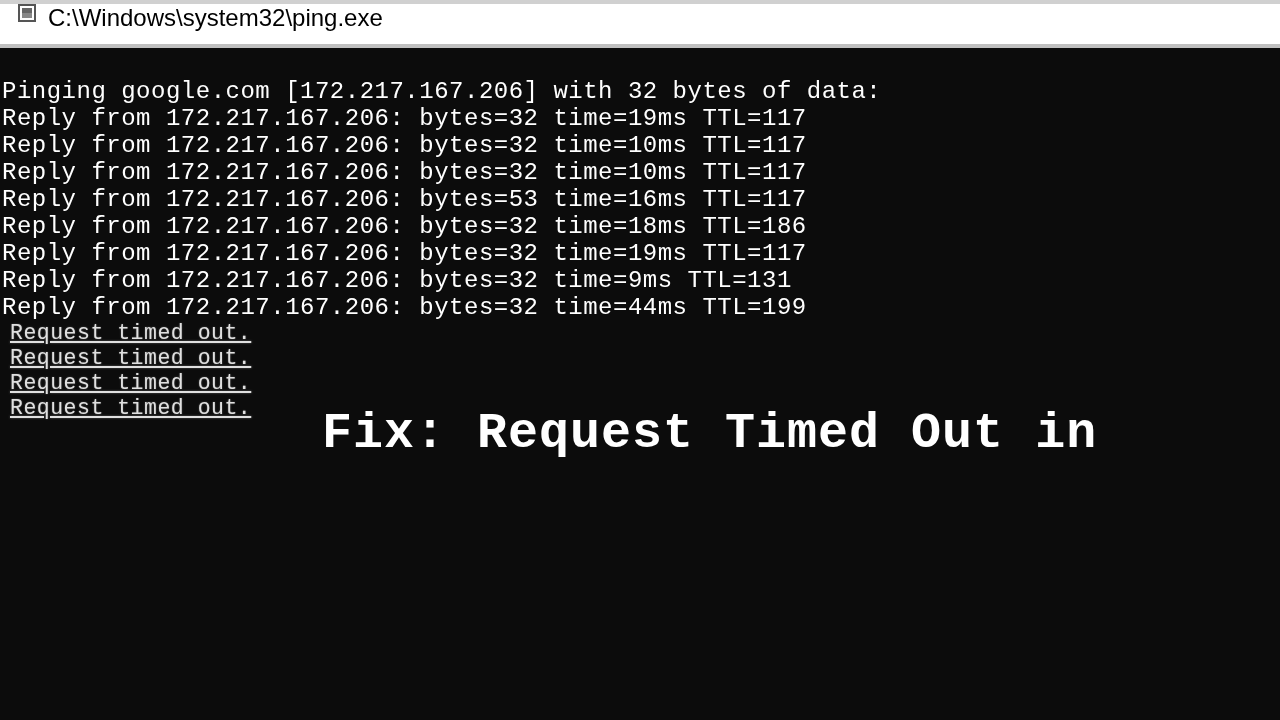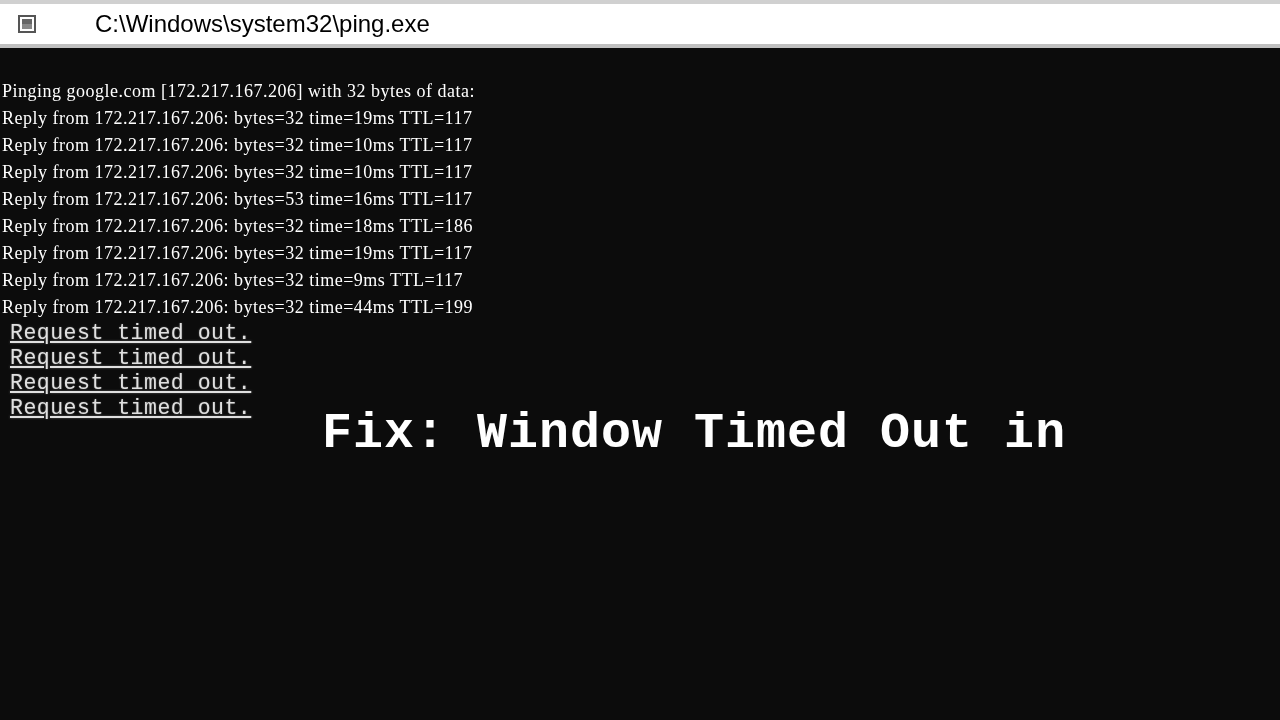--- a/index.html
+++ b/index.html
@@ -15,23 +15,22 @@
       font-family: Consolas, 'Courier New', monospace;
       position: relative;
     }
     .titlebar {
       width: 100%;
       height: 48px;
       background: #ffffff;
       border-top: 4px solid #d0d0d0;
       border-bottom: 4px solid #c0c0c0;
       display: flex;
-      align-items: center;
+      align-items: flex-start;
       padding-left: 18px;
-      gap: 47px;
     }
     .app-icon {
       width: 18px;
       height: 18px;
       margin-right: 12px;
       background: #ffffff;
       border: 2px solid #555;
       position: relative;
     }
     .app-icon::after {
@@ -50,22 +49,22 @@
       letter-spacing: 0px;
     }
     .terminal-body {
       width: 100%;
       height: calc(100% - 48px);
       background: #0c0c0c;
       padding: 30px 0 0 0;
       position: relative;
     }
     .terminal-line {
-      font-family: Liberation Serif, serif;
-      font-size: 18px;
+      font-family: Liberation Mono, monospace;
+      font-size: 24px;
       line-height: 27px;
       color: #ffffff;
       white-space: pre;
       letter-spacing: 0.5px;
       padding-left: 2px;
     }
     .timeout-line {
       font-family: Consolas, 'Courier New', monospace;
       font-size: 21.5px;
       line-height: 25px;
@@ -99,23 +98,23 @@
 </div>
 
 <div class="terminal-body">
   <div class="terminal-line">Pinging google.com [172.217.167.206] with 32 bytes of data:</div>
   <div class="terminal-line">Reply from 172.217.167.206: bytes=32 time=19ms TTL=117</div>
   <div class="terminal-line">Reply from 172.217.167.206: bytes=32 time=10ms TTL=117</div>
   <div class="terminal-line">Reply from 172.217.167.206: bytes=32 time=10ms TTL=117</div>
   <div class="terminal-line">Reply from 172.217.167.206: bytes=53 time=16ms TTL=117</div>
   <div class="terminal-line">Reply from 172.217.167.206: bytes=32 time=18ms TTL=186</div>
   <div class="terminal-line">Reply from 172.217.167.206: bytes=32 time=19ms TTL=117</div>
-  <div class="terminal-line">Reply from 172.217.167.206: bytes=32 time=9ms TTL=117</div>
+  <div class="terminal-line">Reply from 172.217.167.206: bytes=32 time=9ms TTL=131</div>
   <div class="terminal-line">Reply from 172.217.167.206: bytes=32 time=44ms TTL=199</div>
   <div class="timeout-line">Request timed out.</div>
   <div class="timeout-line">Request timed out.</div>
   <div class="timeout-line">Request timed out.</div>
   <div class="timeout-line">Request timed out.</div>
 </div>
 
 <div class="overlay-title">
-  <span>Fix: Window Timed Out in</span><br>
+  <span>Fix: Request Timed Out in</span><br>
 </div>
 
 </body></html>

